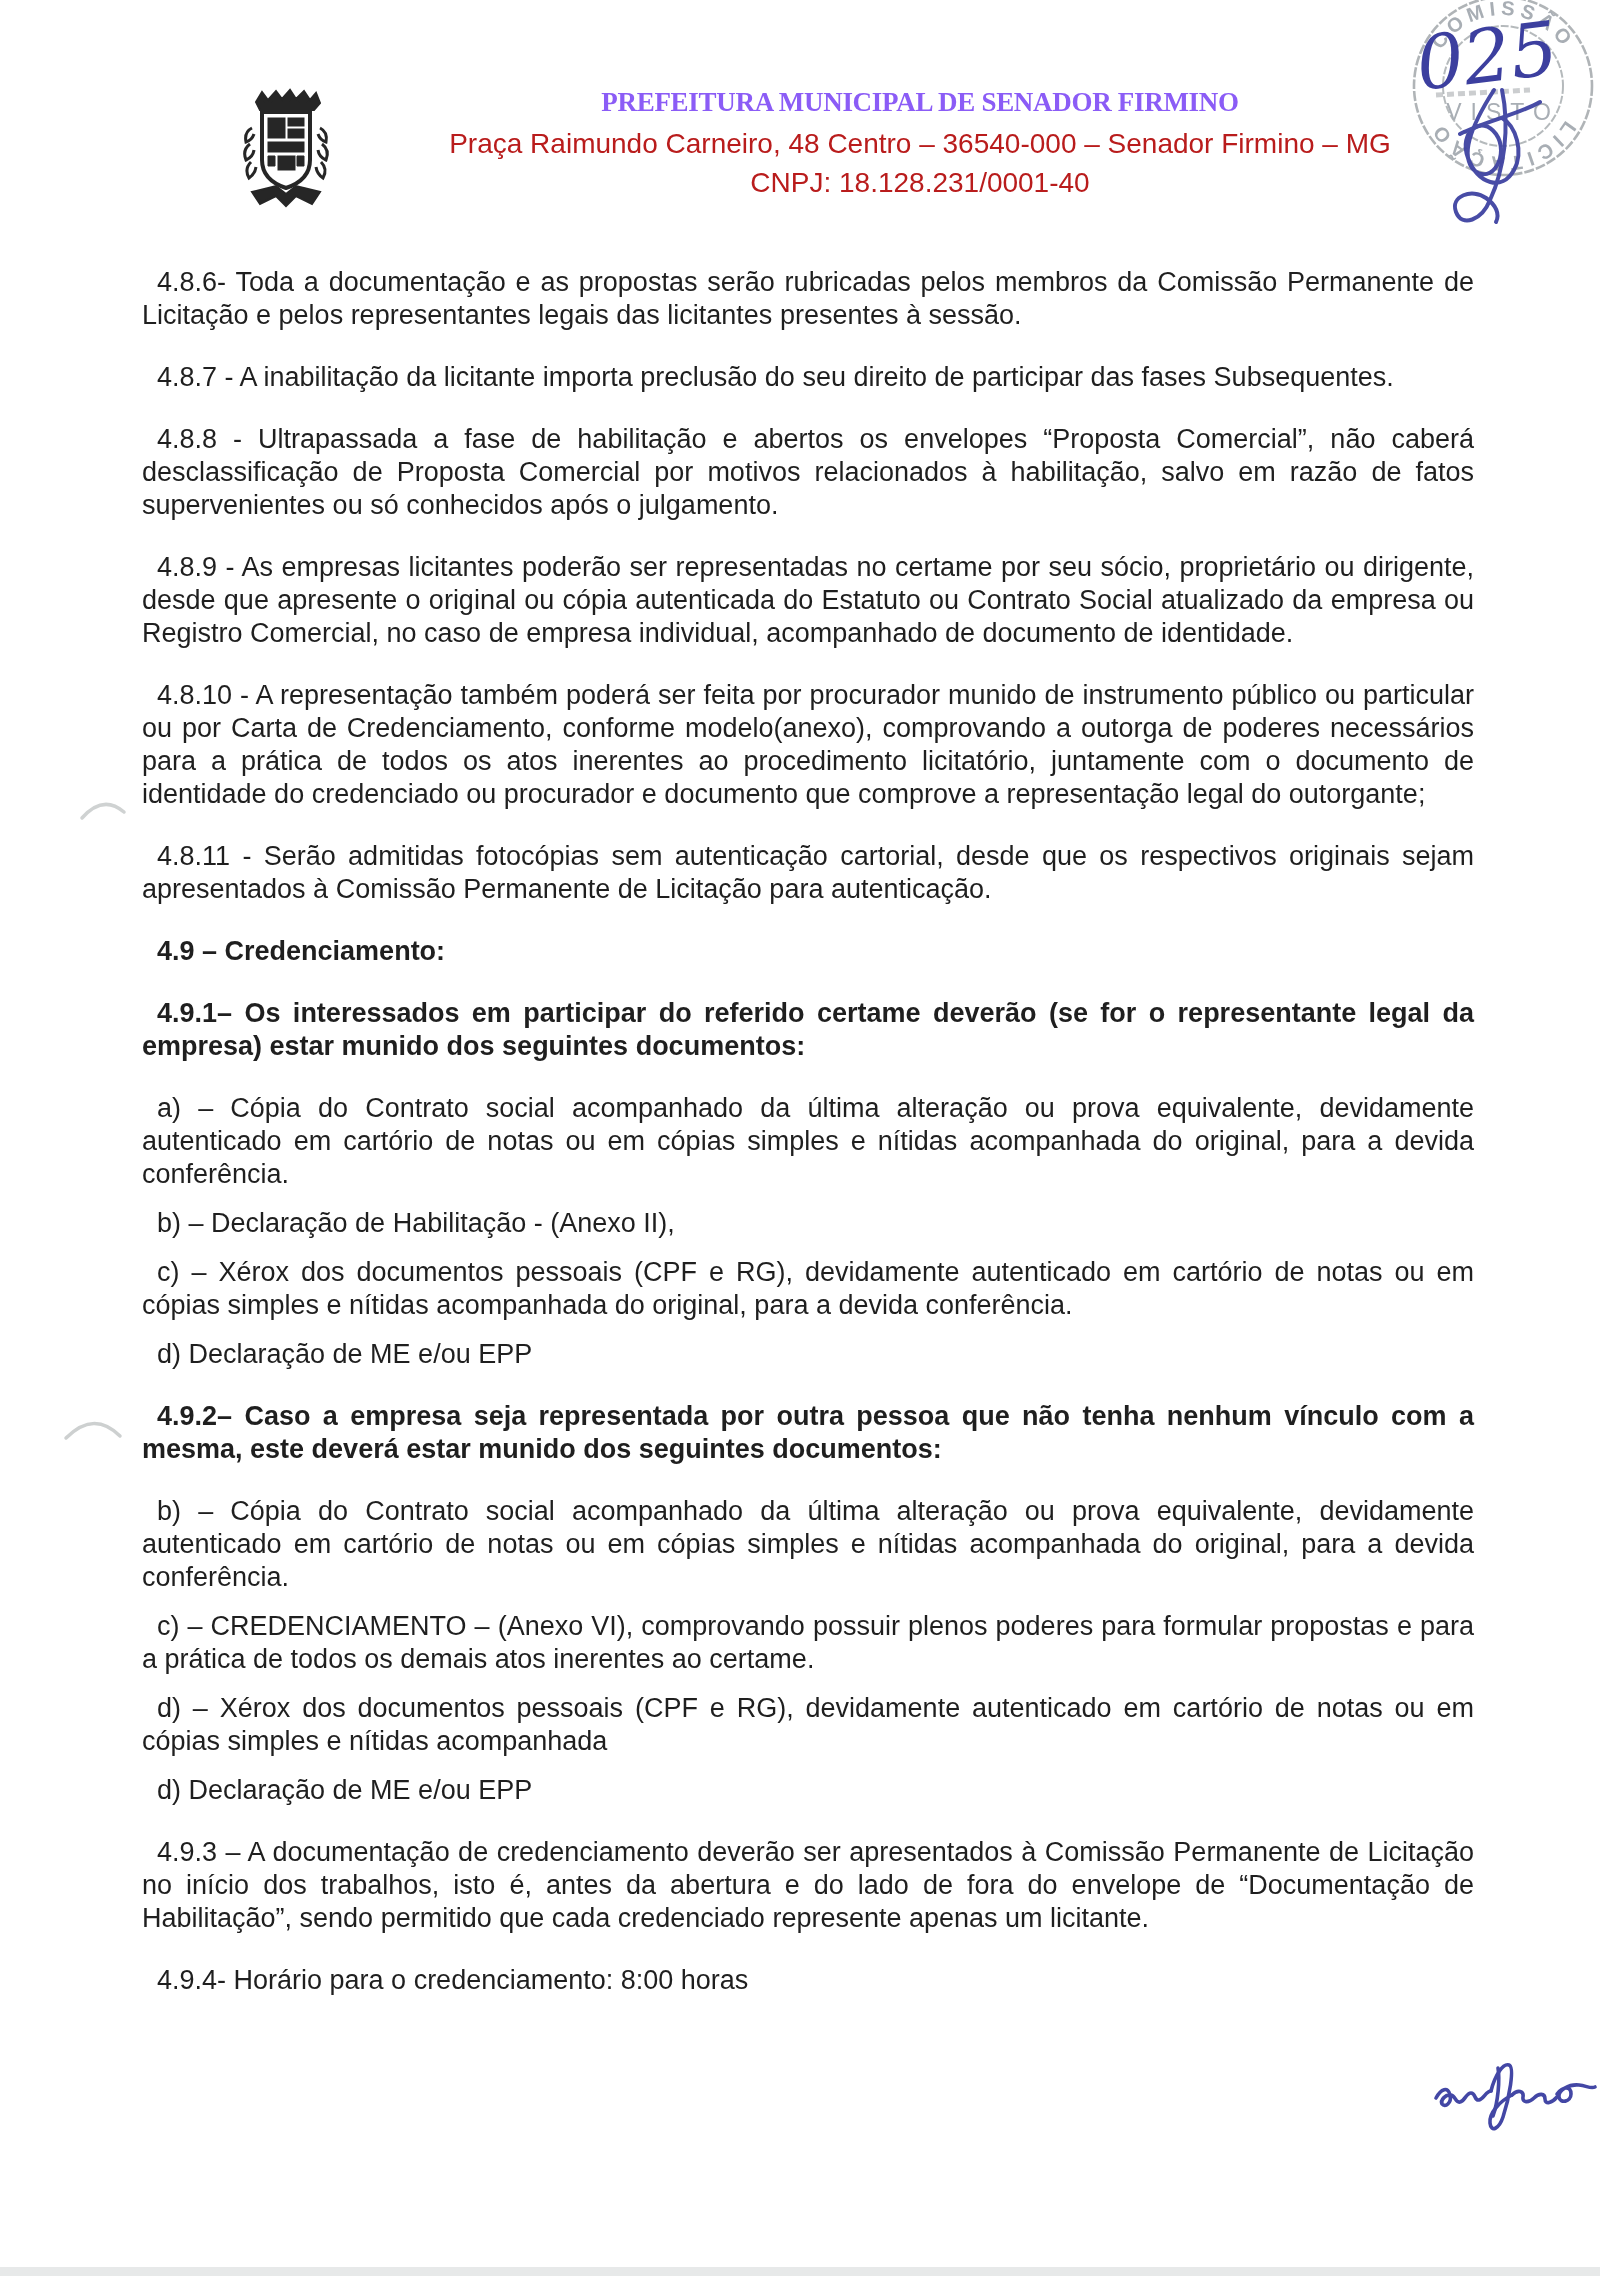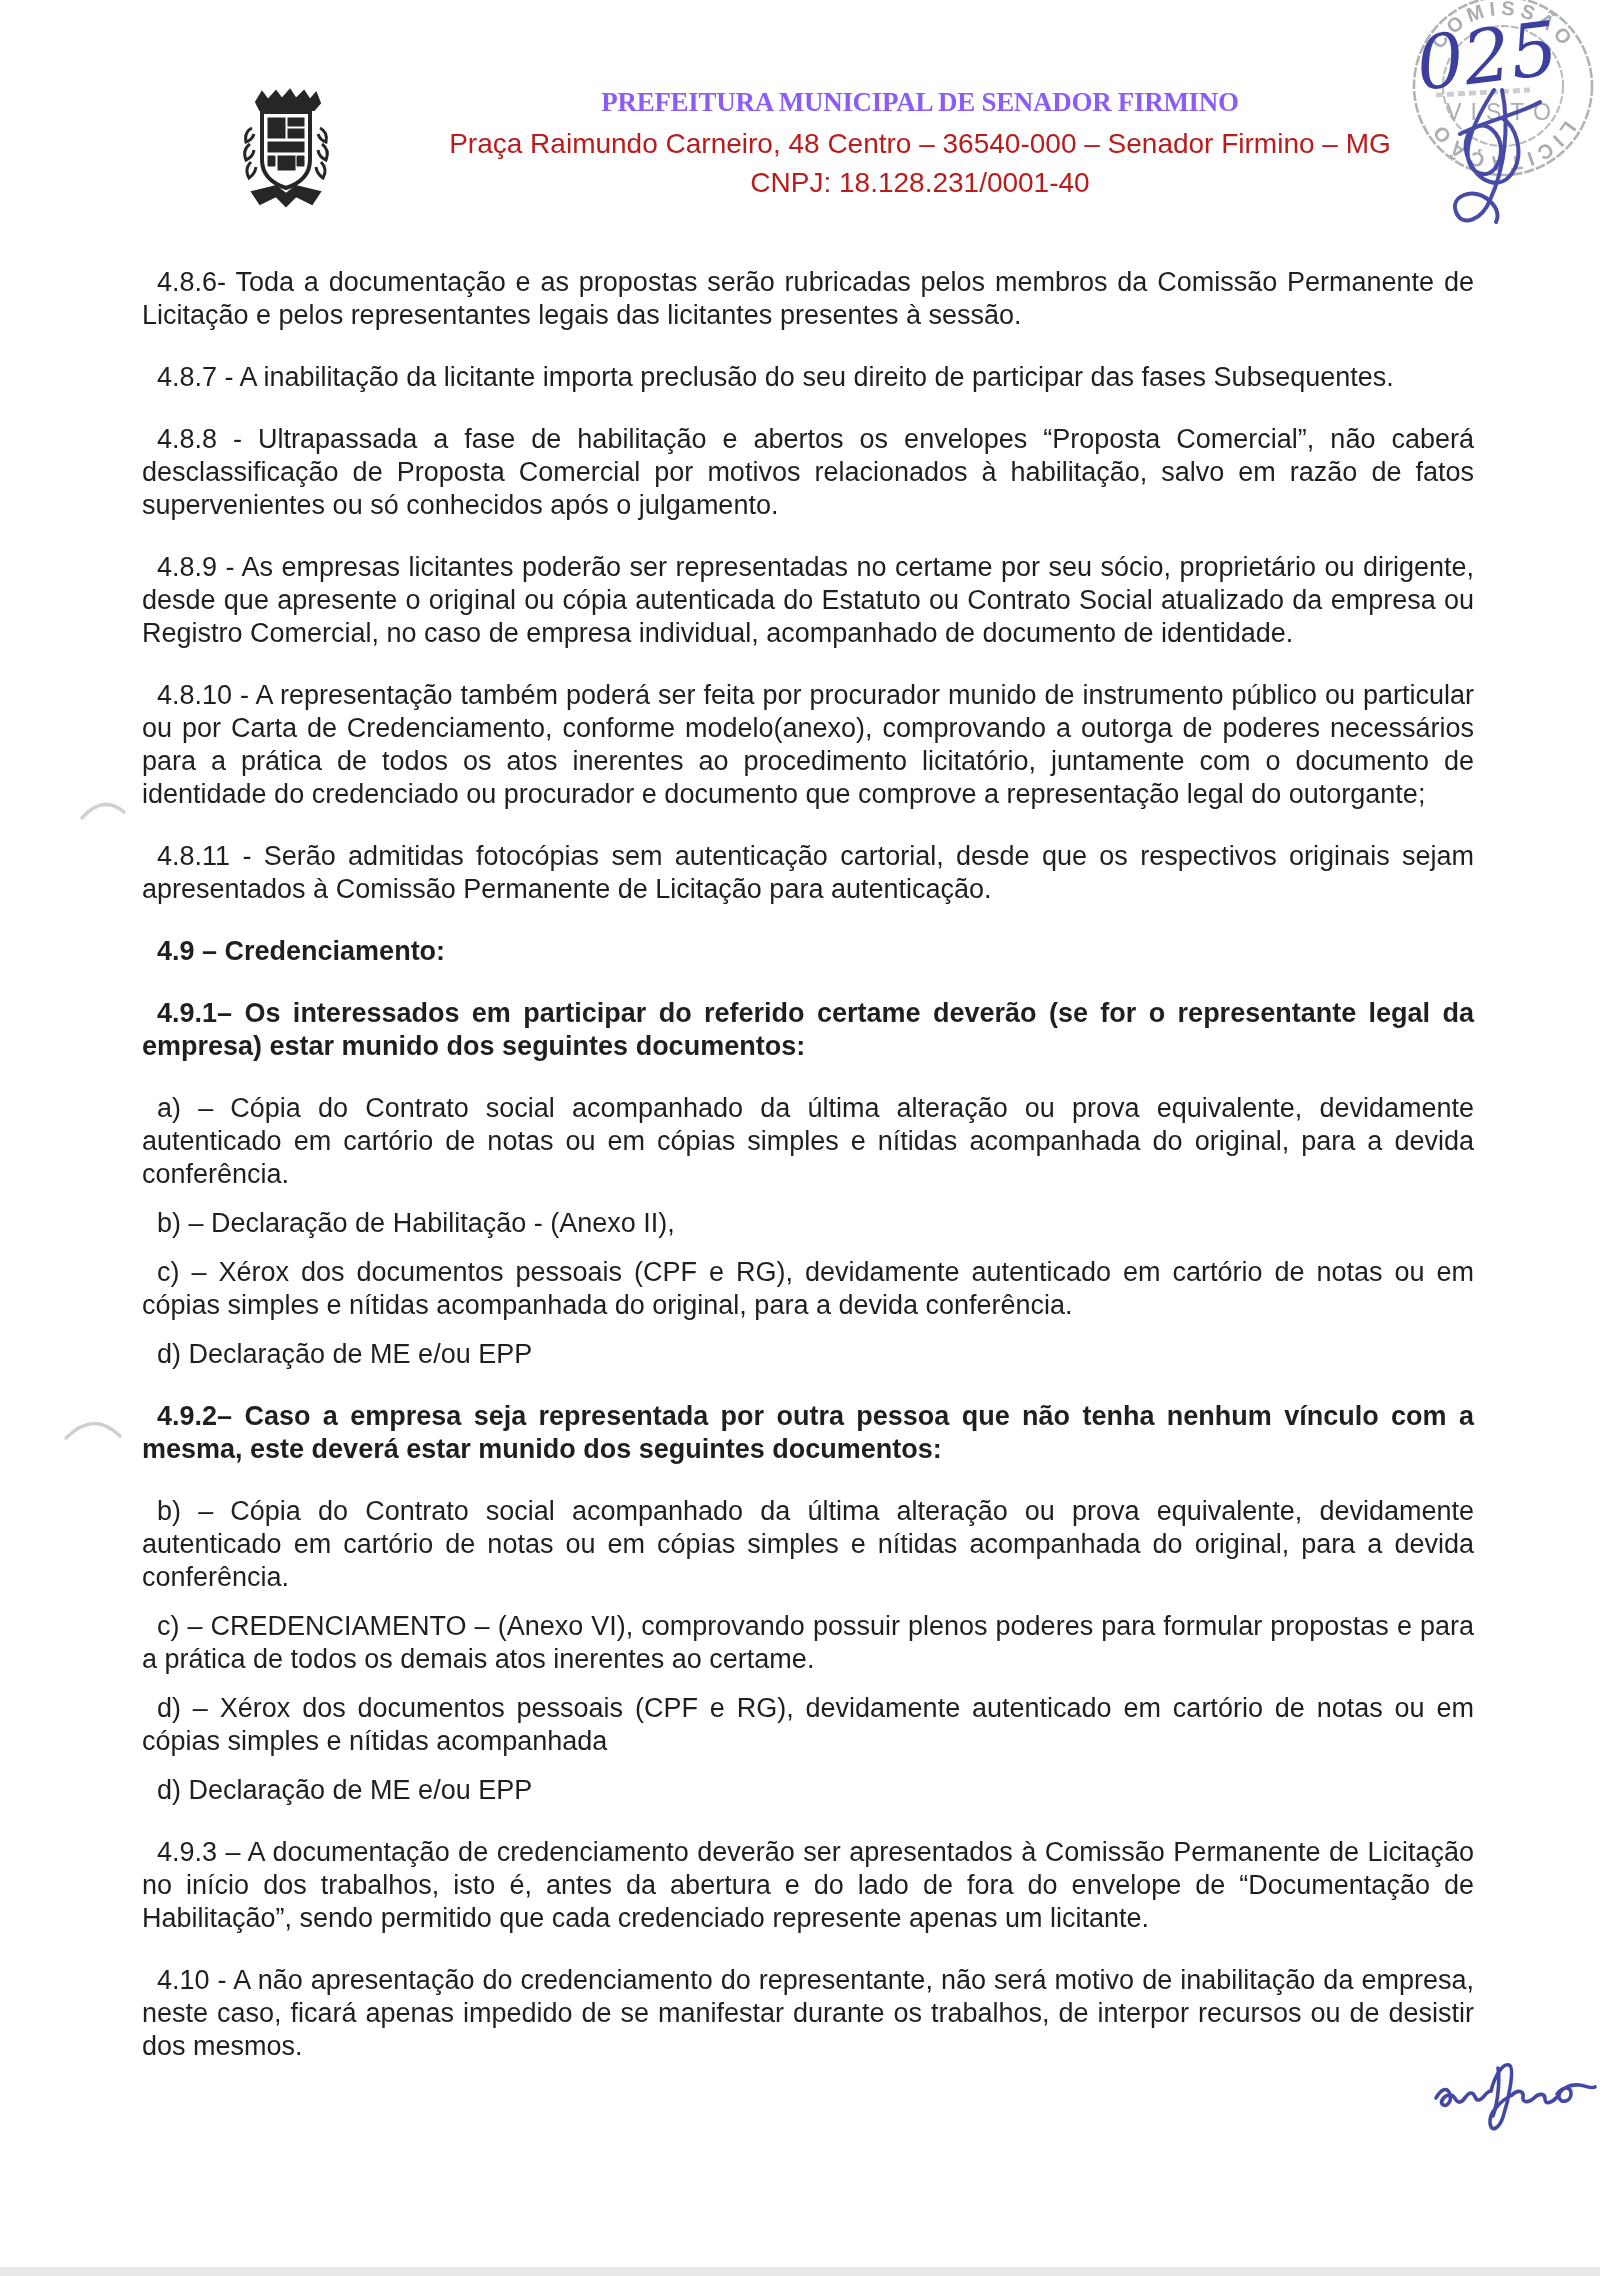--- a/index.html
+++ b/index.html
@@ -113,21 +113,21 @@
       <p>a) – Cópia do Contrato social acompanhado da última alteração ou prova equivalente, devidamente autenticado em cartório de notas ou em cópias simples e nítidas acompanhada do original, para a devida conferência.</p>
       <p>b) – Declaração de Habilitação - (Anexo II),</p>
       <p>c) – Xérox dos documentos pessoais (CPF e RG), devidamente autenticado em cartório de notas ou em cópias simples e nítidas acompanhada do original, para a devida conferência.</p>
       <p class="gap">d) Declaração de ME e/ou EPP</p>
       <p class="bold gap">4.9.2– Caso a empresa seja representada por outra pessoa que não tenha nenhum vínculo com a mesma, este deverá estar munido dos seguintes documentos:</p>
       <p>b) – Cópia do Contrato social acompanhado da última alteração ou prova equivalente, devidamente autenticado em cartório de notas ou em cópias simples e nítidas acompanhada do original, para a devida conferência.</p>
       <p>c) – CREDENCIAMENTO – (Anexo VI), comprovando possuir plenos poderes para formular propostas e para a prática de todos os demais atos inerentes ao certame.</p>
       <p>d) – Xérox dos documentos pessoais (CPF e RG), devidamente autenticado em cartório de notas ou em cópias simples e nítidas acompanhada</p>
       <p class="gap">d) Declaração de ME e/ou EPP</p>
       <p class="gap">4.9.3 – A documentação de credenciamento deverão ser apresentados à Comissão Permanente de Licitação no início dos trabalhos, isto é, antes da abertura e do lado de fora do envelope de “Documentação de Habilitação”, sendo permitido que cada credenciado represente apenas um licitante.</p>
-      <p>4.10 - A não apresentação do credenciamento do representante, não será motivo de inabilitação da empresa, neste caso, ficará apenas impedido de se manifestar durante os trabalhos, de interpor recursos ou de desistir dos mesmos.</p>
+      <p class="gap">4.9.4- Horário para o credenciamento: 8:00 horas</p>
     </div>
 
   <svg class="overlay" aria-hidden="true">
     <path d="M82 818 Q103 794 124 812" fill="none" stroke="#cfd2d2" stroke-width="3.5" stroke-linecap="round"></path>
     <path d="M66 1438 Q94 1410 120 1436" fill="none" stroke="#cdd0d0" stroke-width="3.5" stroke-linecap="round"></path>
   </svg>
 
   <svg class="sig" viewBox="0 0 180 90" aria-hidden="true">
     <g fill="none" stroke="#4347a5" stroke-width="3.6" stroke-linecap="round">
       <path d="M8 52 c5 -9 12 -12 14 -3 c2 8 -5 13 -8 9 c-2 -4 4 -10 9 -9 c5 1 4 8 9 7 c5 -1 6 -9 11 -9 c5 0 3 8 8 7 c5 -1 7 -9 12 -9"></path>

